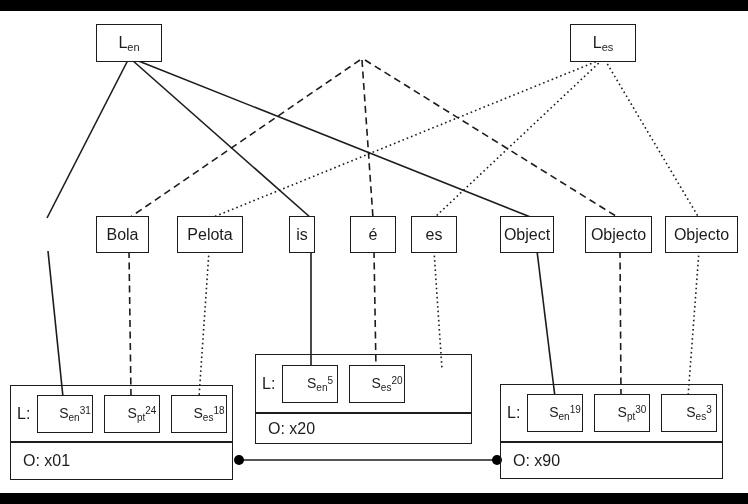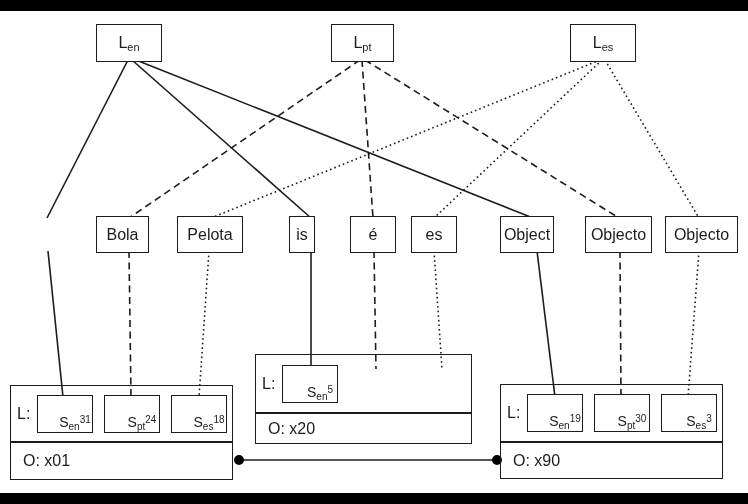--- a/index.html
+++ b/index.html
@@ -20,21 +20,21 @@
     display:flex;align-items:center;justify-content:center;font-size:16px;white-space:nowrap;
   }
   .node sub{font-size:11px;vertical-align:-3px;}
   .struct{position:absolute;box-sizing:border-box;}
   .sec{box-sizing:border-box;border:1.7px solid #1c1c1c;background:transparent;display:flex;align-items:center;}
   .sec-l{padding-left:6px;}
   .sec-o{padding-left:12px;font-size:16px;}
   .llabel{width:20px;font-size:16px;flex:none;}
   .slot{
     box-sizing:border-box;width:56px;height:38px;border:1.6px solid #1c1c1c;background:#fff;
-    display:flex;align-items:flex-end;justify-content:center;font-size:14px;margin-left:11px;flex:none;padding-left:20px;
+    display:flex;align-items:center;justify-content:center;font-size:14px;margin-left:11px;flex:none;padding-left:20px;
   }
   .slot.first{margin-left:0;}
   .slot sub{font-size:10px;vertical-align:-3px;}
   .slot sup{font-size:10px;vertical-align:4px;}
 </style>
 </head>
 <body>
 
 <div class="stage">
   <div class="bar top"></div>
@@ -63,23 +63,20 @@
     <line class="dotted" x1="434" y1="251" x2="442" y2="369"></line>
     <line class="dotted" x1="699" y1="251" x2="688" y2="397"></line>
 
     <line class="solid" x1="239" y1="460" x2="497" y2="460"></line>
     <circle cx="239" cy="460" r="5"></circle>
     <circle cx="497" cy="460" r="5"></circle>
   </svg>
 
   <div class="node" style="left:96px;top:24px;width:66px;height:38px">
     <span><span>L</span><sub>en</sub></span>
-  </div>
-  <div class="node" style="left:331px;top:24px;width:63px;height:38px">
-    <span><span>L</span><sub>pt</sub></span>
   </div>
   <div class="node" style="left:570px;top:24px;width:66px;height:38px">
     <span><span>L</span><sub>es</sub></span>
   </div>
 
   <div class="node" style="left:96px;top:216px;width:53px;height:37px">
       <span>Bola</span>
     </div>
   <div class="node" style="left:177px;top:216px;width:66px;height:37px">
       <span>Pelota</span>
@@ -120,20 +117,23 @@
       <span>O: x01</span>
     </div>
   </div>
 
   <div class="struct" style="left:255px;top:354px;width:217px">
     <div class="sec sec-l" style="height:59px">
       <span class="llabel">L:</span>
       <div class="slot first">
           <span><span>S</span><sub>en</sub><sup>5</sup></span>
         </div>
+      <div class="slot">
+          <span><span>S</span><sub>es</sub><sup>20</sup></span>
+        </div>
     </div>
     <div class="sec sec-o" style="height:31px">
       <span>O: x20</span>
     </div>
   </div>
 
   <div class="struct" style="left:500px;top:384px;width:223px">
     <div class="sec sec-l" style="height:58px">
       <span class="llabel">L:</span>
       <div class="slot first">

